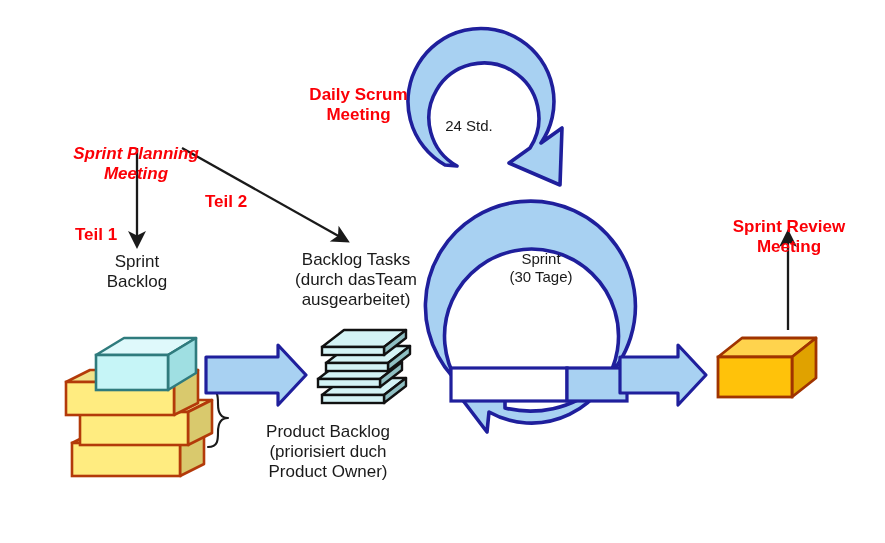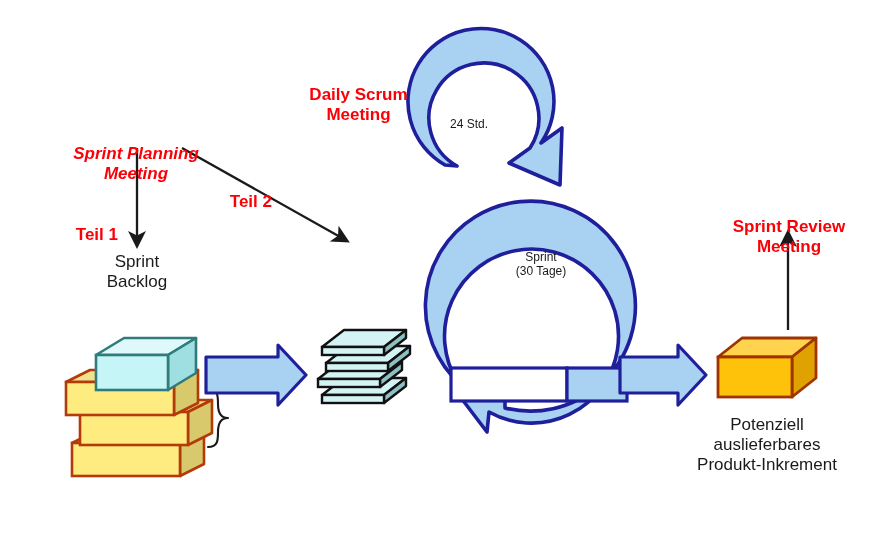--- a/index.html
+++ b/index.html
@@ -37,21 +37,21 @@
     font-weight: bold;
     font-size: 17px;
     margin-top: 32px;
   }
   .lbl-black {
     color: #1a1a1a;
     font-size: 17px;
   }
   .lbl-incircle {
     color: #1a1a1a;
-    font-size: 12px;
+    font-size: 15px;
   }
   .caption {
     position: absolute;
     color: #1b1b1b;
     font-size: 9.5px;
     white-space: pre;
     text-align: left;
     letter-spacing: .1px;
   }
   .caption i {
@@ -176,38 +176,41 @@
       <line x1="182" y1="148" x2="342" y2="238" stroke="#1a1a1a" stroke-width="2.3" marker-end="url(#thinhead)"></line>
     </g>
     <g>
       <line x1="788" y1="330" x2="788" y2="238" stroke="#1a1a1a" stroke-width="2.3" marker-end="url(#thinhead)"></line>
     </g>
   </svg>
 
   <div class="lbl lbl-red" style="left:56px; top:112px; width:160px;font-style:italic;">Sprint Planning
 Meeting</div>
 
-  <div class="lbl lbl-red" style="left:58px; top:193px; width:60px;text-align:right;">Teil 1</div>
-
-  <div class="lbl lbl-red" style="left:212px; top:160px; width:60px;text-align:right;">Teil 2</div>
+  <div class="lbl lbl-red" style="left:66px; top:193px; width:60px;">Teil 1</div>
+
+  <div class="lbl lbl-red" style="left:196px; top:160px; width:60px;">Teil 2</div>
 
   <div class="lbl lbl-red" style="left:286px; top:53px; width:145px;">Daily Scrum
 Meeting</div>
 
   <div class="lbl lbl-red" style="left:714px; top:185px; width:150px;text-align:center;">Sprint Review
 Meeting</div>
 
   <div class="lbl lbl-black" style="left:87px; top:252px; width:100px;">Sprint
 Backlog</div>
 
-
+  <div class="lbl lbl-black" style="left:256px; top:250px; width:200px;">Backlog Tasks
+(durch dasTeam
+ausgearbeitet)</div>
+
+  <div class="lbl lbl-black" style="left:228px; top:422px; width:200px;">Product Backlog
+(priorisiert duch
+Product Owner)</div>
 
   <div class="lbl lbl-incircle" style="left:424px; top:117px; width:90px;">24 Std.</div>
 
   <div class="lbl lbl-incircle" style="left:486px; top:250px; width:110px;">Sprint
 (30 Tage)</div>
 
-  <div class="lbl lbl-black" style="left:677px; top:415px; width:180px;">Potenziell
-auslieferbares
-Produkt-Inkrement</div>
 
 
 </div>
 
 </body></html>

